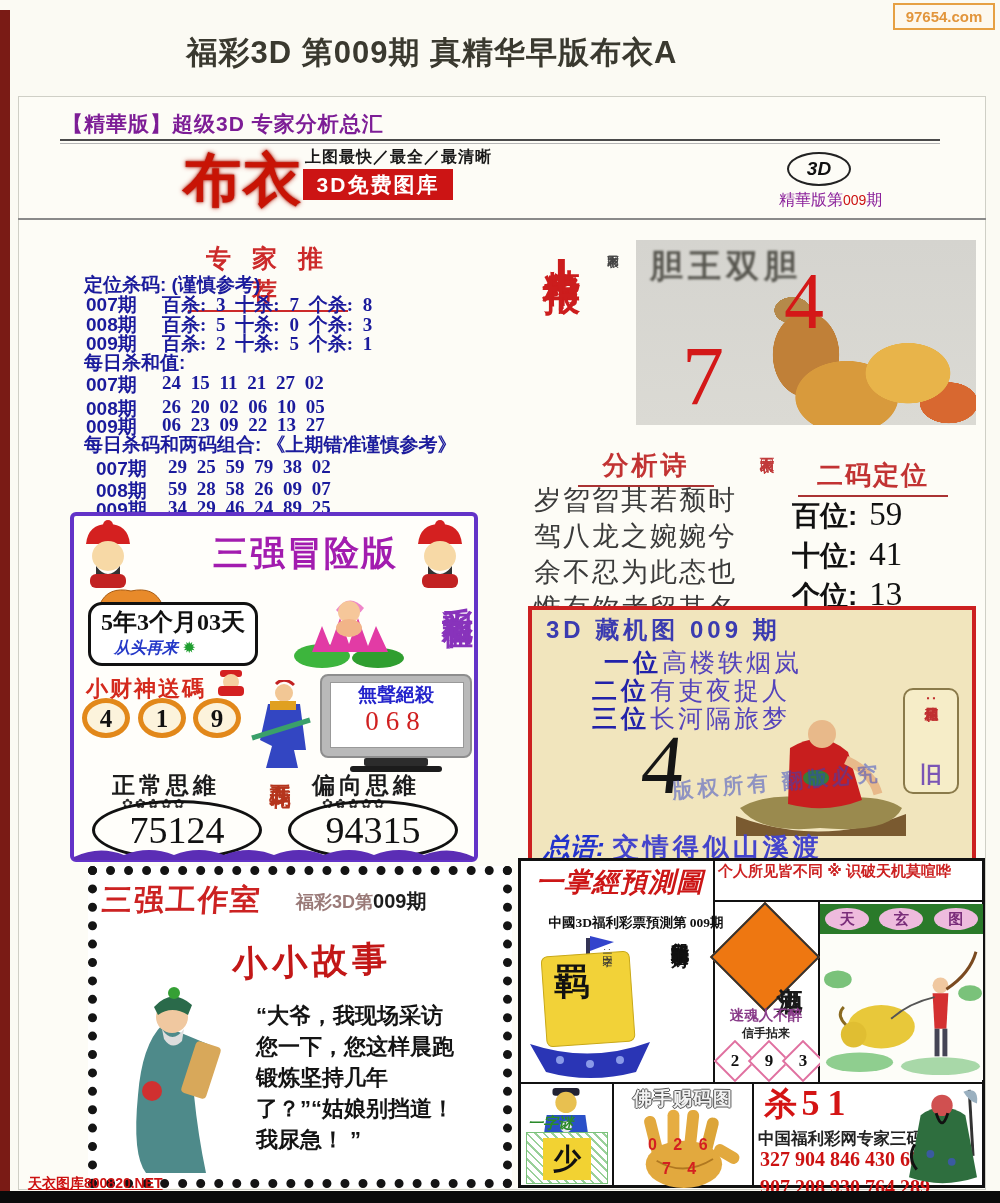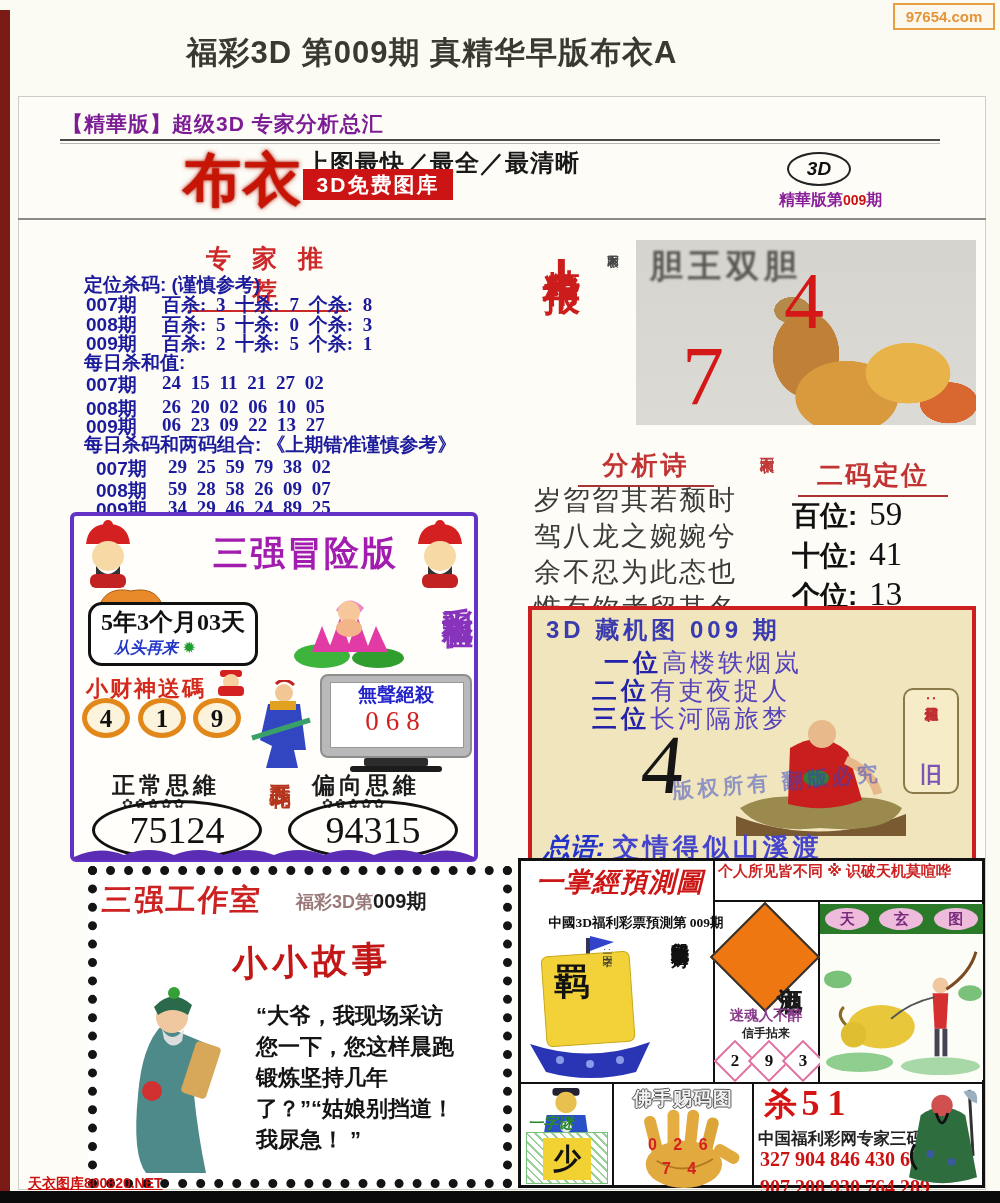--- a/index.html
+++ b/index.html
@@ -15,26 +15,26 @@
   .site-badge{left:893px;top:3px;width:102px;height:27px;border:2px solid #e6a043;color:#e2953b;
               background:#fdf8ee;font-size:15px;font-weight:bold;text-align:center;line-height:23px}
   .main-title{left:0;top:32px;width:864px;text-align:center;font-size:31px;font-weight:bold;color:#3a392f;letter-spacing:1px}
   .frame{left:18px;top:96px;width:968px;height:1094px;border:1px solid #cfcfc6;background:#fdfcf6}
   .edition-line{left:62px;top:110px;font-size:21px;font-weight:bold;color:#7d1d96;letter-spacing:1px}
   .rule1{left:60px;top:139px;width:880px;height:2px;background:#4a4a4a}
   .rule2{left:60px;top:143px;width:880px;height:1px;background:#b5b5b5}
   
   .brand{left:183px;top:142px;font-size:58px;font-weight:bold;color:#c81405;letter-spacing:2px;
          text-shadow:0 0 5px rgba(190,20,0,.85),0 0 2px rgba(120,0,0,.9);font-family:"Liberation Serif",serif}
-  .slogan{left:305px;top:147px;font-size:24px;font-weight:bold;color:#191919;letter-spacing:1px}
+  .slogan{left:305px;top:147px;font-size:16px;font-weight:bold;color:#191919;letter-spacing:1px}
   .red-banner{left:303px;top:169px;width:150px;height:31px;background:#cc1414;color:#fff;
               font-size:21px;font-weight:bold;text-align:center;line-height:31px;letter-spacing:2px}
   .logo-oval{left:787px;top:152px;width:64px;height:34px;border:2px solid #222;border-radius:50%;
              text-align:center;line-height:30px;font-size:19px;font-weight:bold;font-style:italic;color:#111}
-  .edition-issue{left:779px;top:190px;font-size:16px;font-weight:bold;color:#8a1f9a}
+  .edition-issue{left:779px;top:190px;font-size:16px;font-weight:normal;color:#8a1f9a}
   .edition-issue .num{color:#cc1111;font-size:14px}
   .rule3{left:18px;top:218px;width:968px;height:2px;background:#8a8a8a}
   
   .expert-title{left:188px;top:242px;width:160px;text-align:center;font-size:25px;font-weight:bold;color:#cc2a2a;
                 letter-spacing:7px;border-bottom:2px solid #cc2a2a;padding-bottom:2px}
   .blue-ttl{font-size:19px;font-weight:bold;color:#1b1b9c}
   .row-issue{font-size:19px;font-weight:bold;color:#1b1b9c}
   .row-text{font-size:19px;font-weight:bold;color:#1b1b9c;word-spacing:5px;font-family:"Liberation Serif",serif}
   
   .adv-box{left:70px;top:512px;width:408px;height:350px;border:4px solid #6333c8;border-radius:6px;background:#fffefa}

